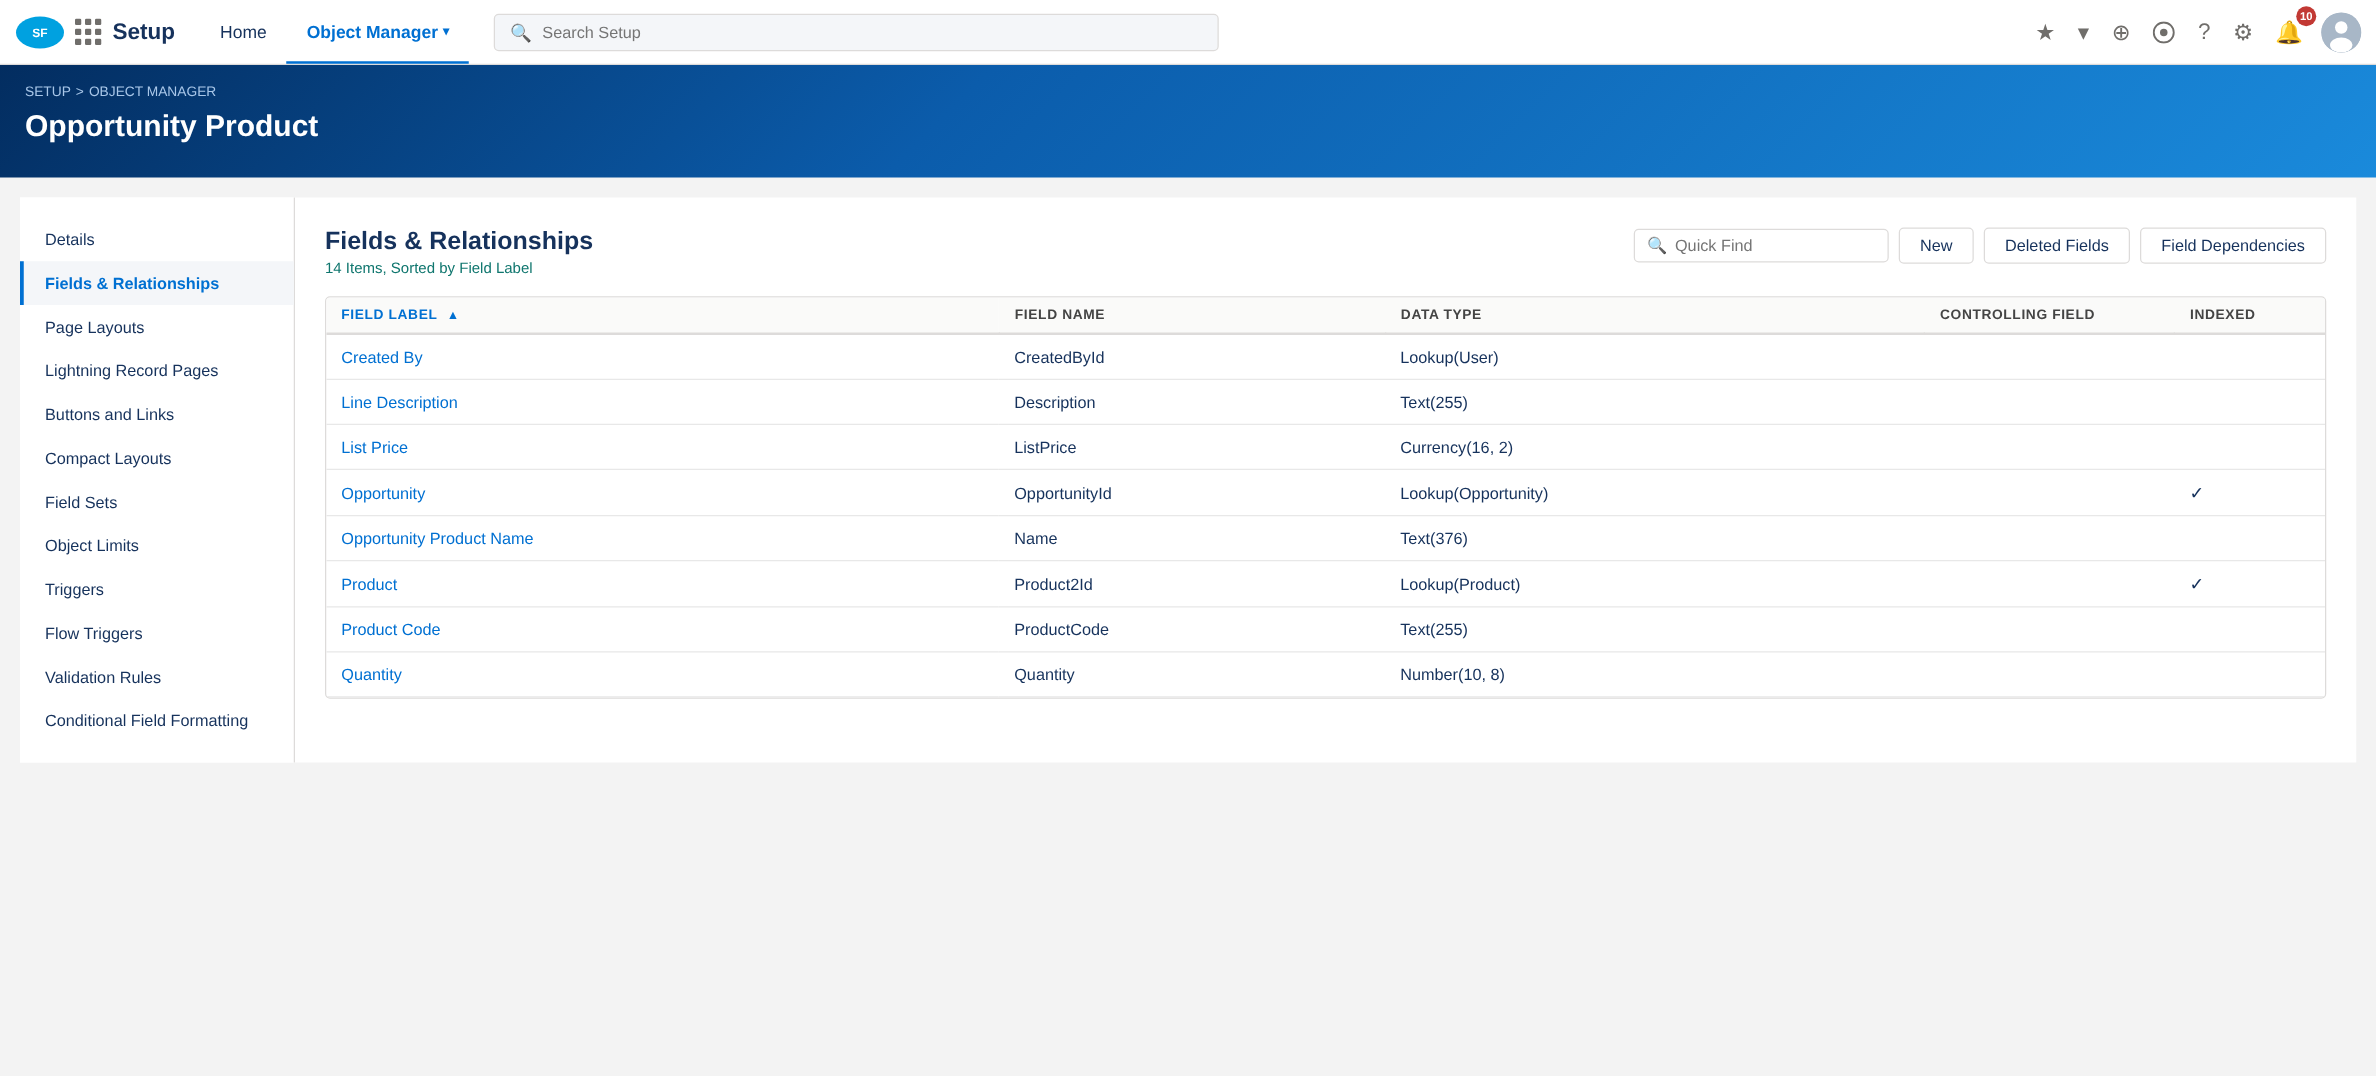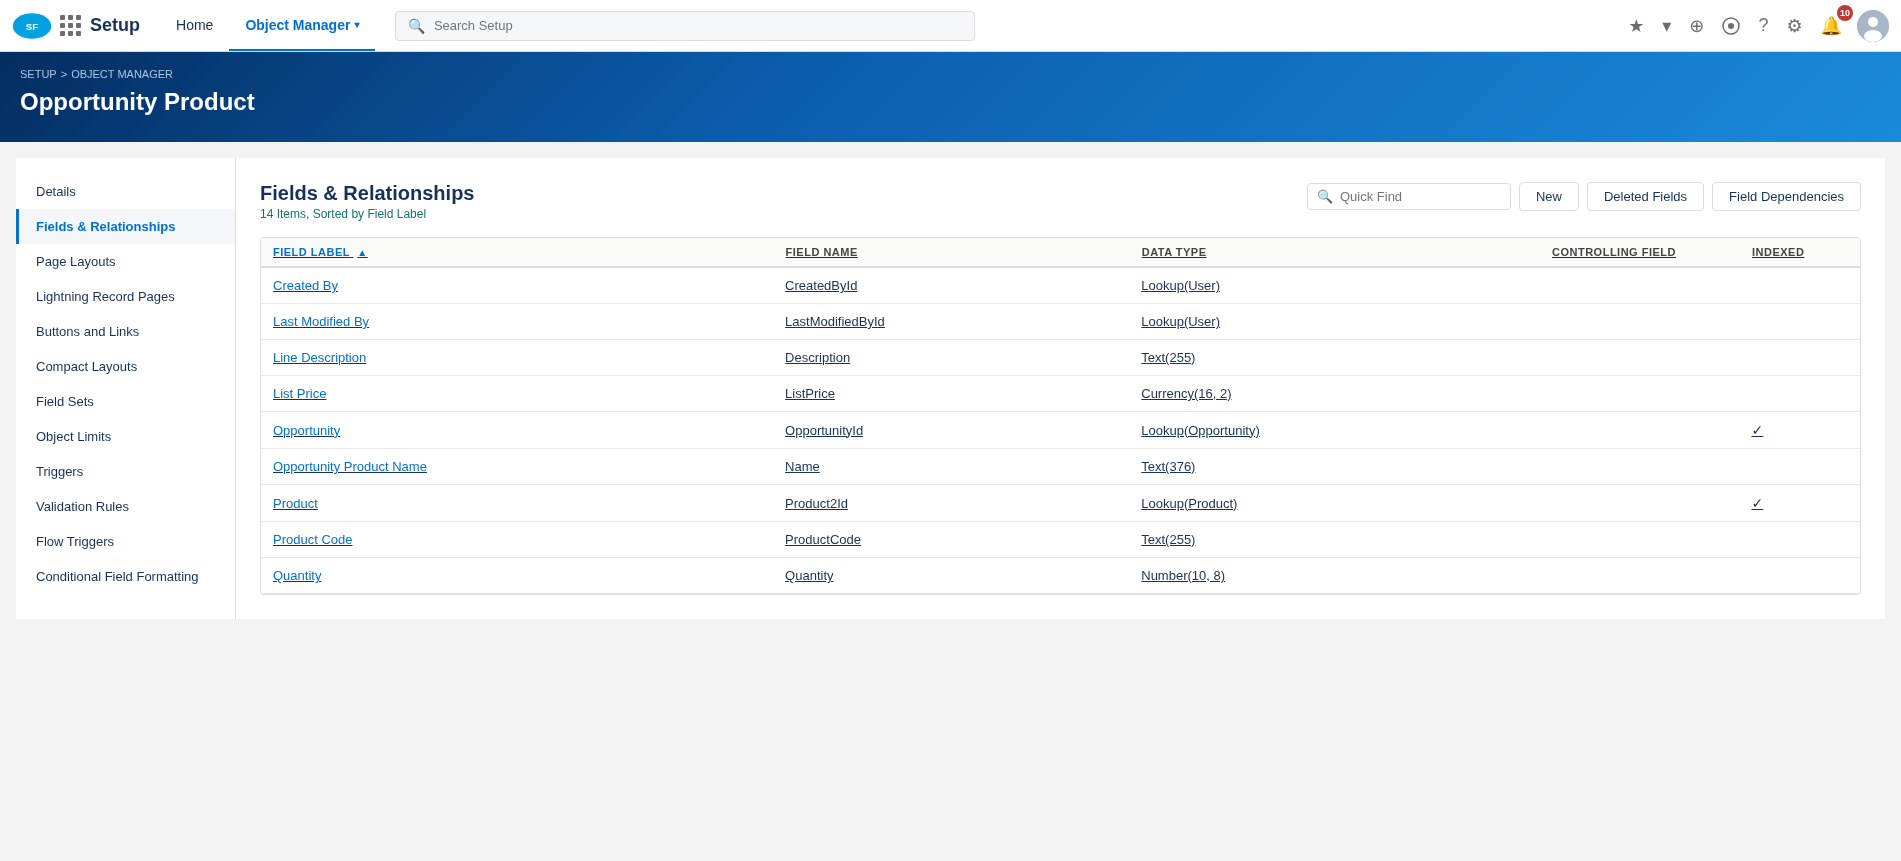--- a/index.html
+++ b/index.html
@@ -243,21 +243,20 @@
       background: #fff;
       border: 1px solid #dddbda;
       color: #16325c;
     }
 
     
     .data-table {
       width: 100%;
       border-collapse: collapse;
       font-size: 13px;
-      text-decoration: underline;
     }
     .data-table thead tr {
       background: #fafaf9;
       border-bottom: 2px solid #dddbda;
     }
     .data-table thead th {
       padding: 8px 12px;
       text-align: left;
       font-size: 11px;
       font-weight: 700;
@@ -395,24 +394,24 @@
     <div class="sidebar-item">
       <span>Field Sets</span>
     </div>
     <div class="sidebar-item">
       <span>Object Limits</span>
     </div>
     <div class="sidebar-item">
       <span>Triggers</span>
     </div>
     <div class="sidebar-item">
+      <span>Flow Triggers</span>
+    </div>
+    <div class="sidebar-item">
       <span>Validation Rules</span>
-    </div>
-    <div class="sidebar-item">
-      <span>Flow Triggers</span>
     </div>
     <div class="sidebar-item">
       <span>Conditional Field Formatting</span>
     </div>
   </div>
 
   <div class="content-area">
     <div class="section-header">
       <div>
         <h2 class="section-title">Fields &amp; Relationships</h2>
@@ -453,27 +452,20 @@
         </thead>
         <tbody>
           <tr>
             <td><a href="#">Created By</a></td>
             <td>CreatedById</td>
             <td>Lookup(User)</td>
             <td></td>
             <td></td>
           </tr>
           <tr>
-            <td><a href="#">Last Modified By</a></td>
-            <td>LastModifiedById</td>
-            <td>Lookup(User)</td>
-            <td></td>
-            <td></td>
-          </tr>
-          <tr>
             <td><a href="#">Line Description</a></td>
             <td>Description</td>
             <td>Text(255)</td>
             <td></td>
             <td></td>
           </tr>
           <tr>
             <td><a href="#">List Price</a></td>
             <td>ListPrice</td>
             <td>Currency(16, 2)</td>

